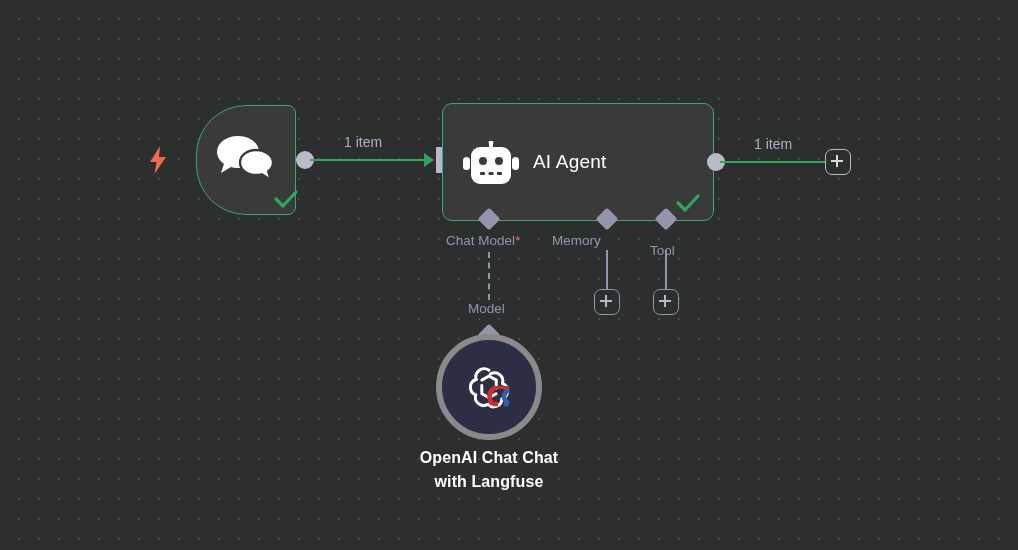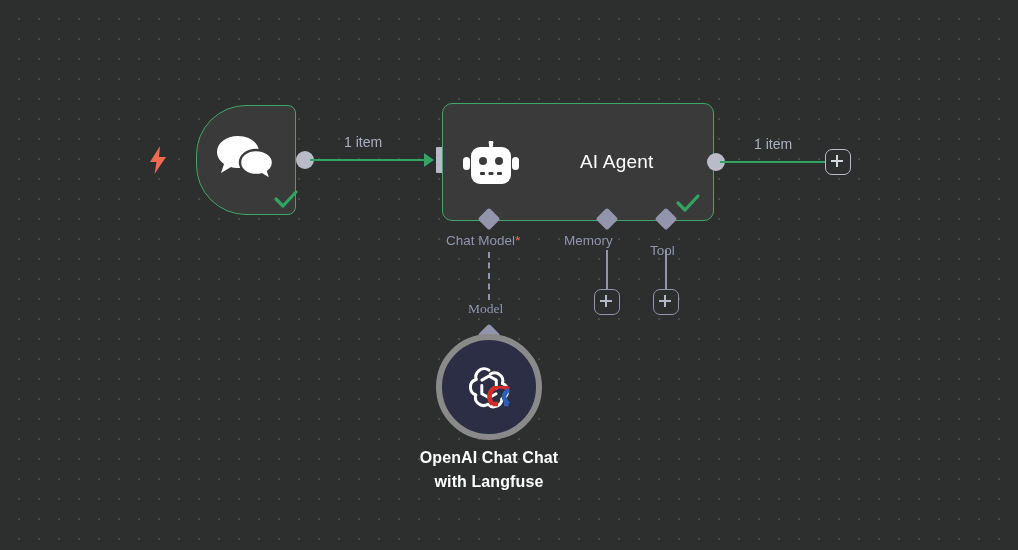--- a/index.html
+++ b/index.html
@@ -74,21 +74,20 @@
     border-radius: 10px;
     box-sizing: border-box;
   }
   .agent-title {
     position: absolute;
     left: 90px;
     top: 47px;
     color: #ffffff;
     font-size: 19px;
     letter-spacing: 0.2px;
-    margin-left: 47px;
   }
   .robot-icon {
     position: absolute;
     left: 20px;
     top: 37px;
     width: 56px;
     height: 44px;
   }
 
   
@@ -269,25 +268,25 @@
   <div class="edge-label" style="left:754px; top:136px;">1 item</div>
   <div class="plus-btn" style="left:825px; top:149px;"></div>
 
   <div class="diamond" style="left:481px; top:211px;"></div>
   <div class="diamond" style="left:599px; top:211px;"></div>
   <div class="diamond" style="left:658px; top:211px;"></div>
 
   <div class="port-label" style="left:446px; top:233px;">
     <span>Chat Model</span><span class="req-star">*</span>
   </div>
-  <div class="port-label" style="left:564px; top:233px;">Memory</div>
+  <div class="port-label" style="left:552px; top:233px;">Memory</div>
   <div class="port-label" style="left:650px; top:243px;">Tool</div>
 
   <div class="wire-dashed" style="left:488px; top:252px; height:48px;"></div>
-  <div class="port-label" style="left:468px; top:301px;font-family:Liberation Serif, serif;">Model</div>
+  <div class="port-label" style="left:468px; top:301px;">Model</div>
   <div class="diamond" style="left:481px; top:327px;"></div>
 
   <div class="wire-grey" style="left:606px; top:250px; height:44px;"></div>
   <div class="plus-btn sub" style="left:594px; top:289px;"></div>
 
   <div class="wire-grey" style="left:665px; top:250px; height:44px;"></div>
   <div class="plus-btn sub" style="left:653px; top:289px;"></div>
 
   <div class="sub-node">
     <svg class="openai-icon" viewBox="0 0 48 48">

